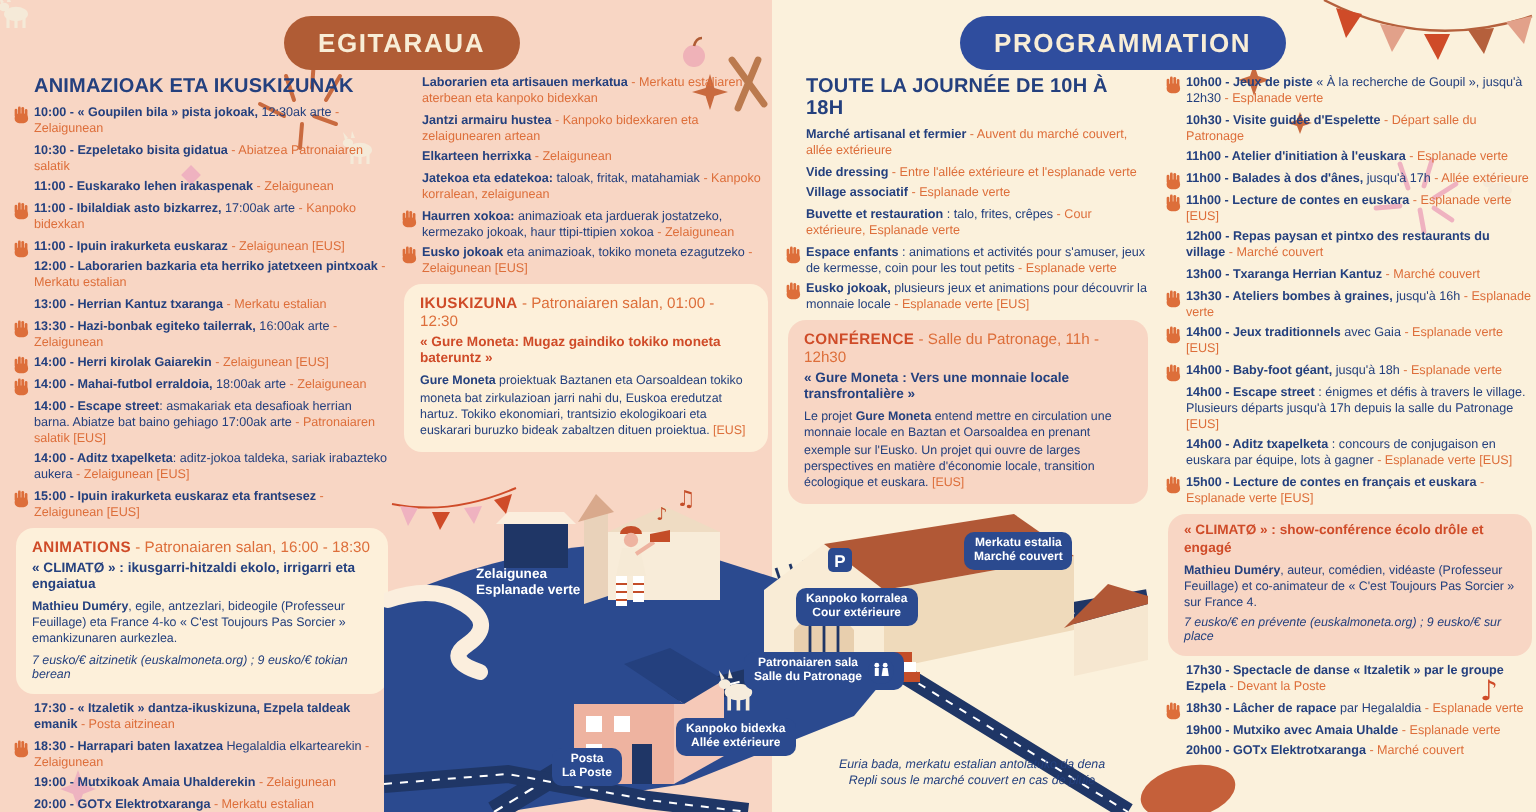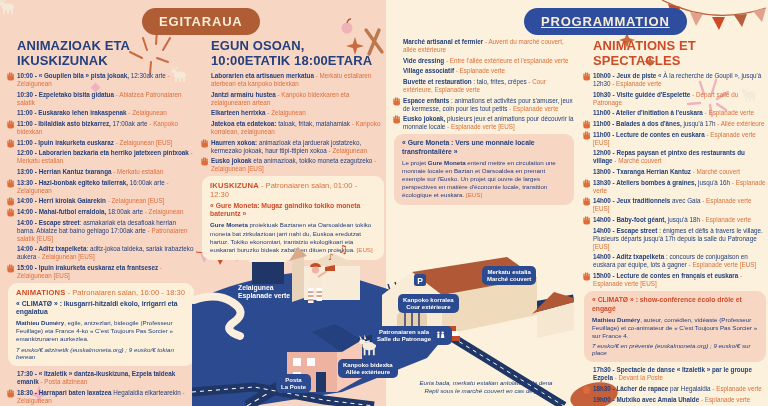--- a/index.html
+++ b/index.html
@@ -6,29 +6,29 @@
   .page{position:relative;width:768px;height:406px;overflow:hidden;
     font-family:"Liberation Sans",sans-serif;
     background:linear-gradient(90deg,#f8d6c4 0,#f8d6c4 386px,#fbf1dc 386px,#fbf1dc 100%);}
   .deco{position:absolute;left:0;top:0;pointer-events:none;}
 
   
   .badge{position:absolute;top:8px;height:27px;border-radius:15px;color:#f8edd6;
     font-weight:700;font-size:13px;letter-spacing:.8px;display:flex;align-items:center;
     justify-content:center;padding:0 17px;white-space:nowrap;}
   #badge-eu{left:142px;background:#b05c35;text-align:center;}
-  #badge-fr{left:524px;background:#2f4d9e;text-decoration:underline;}
+  #badge-fr{left:480px;background:#2f4d9e;}
 
   
   .col{position:absolute;top:38px;color:#24407e;}
   #col1{left:6px;width:188px;}
   #col2{left:200px;width:184px;}
   #col3{left:392px;width:182px;}
   #col4{left:582px;width:184px;}
-  .col-title{font-weight:700;font-size:13px;letter-spacing:.1px;margin:0 0 4px 11px;}
+  .col-title{font-weight:700;font-size:10px;letter-spacing:.1px;margin:0 0 4px 11px;}
   .col-title.red{color:#cf4b28;}
   .entries{padding-left:11px;}
   .entry{position:relative;font-size:6.3px;line-height:1.28;margin-bottom:2.6px;}
   .hand{position:absolute;left:-10px;top:0;}
   .t-b{font-weight:700;}
   .t-r{font-weight:400;}
   .t-o{color:#dd6e3a;}
   .t-e{color:#dd6e3a;}
 
   
@@ -212,21 +212,20 @@
               <rect x="6.7" y="1.8" width="1.7" height="5" rx="0.85"></rect>
               <rect x="0.4" y="4.6" width="8.4" height="6" rx="2.8"></rect>
             </svg></span><span class="t-b">18:30 - Harrapari baten laxatzea</span><span class="t-r"> Hegalaldia elkartearekin</span><span class="t-o"> - Zelaigunean</span></div>
         <div class="entry"><span class="t-b">19:00 - Mutxikoak Amaia Uhalderekin</span><span class="t-o"> - Zelaigunean</span></div>
         <div class="entry"><span class="t-b">20:00 - GOTx Elektrotxaranga</span><span class="t-o"> - Merkatu estalian</span></div>
       </div>
 
   </div>
 
   <div class="col" id="col2">
-    <div class="col-title">EGUN OSOAN, 10:00ETATIK 18:00ETARA</div>
     <div class="entries">
         <div class="entry"><span class="t-b">Laborarien eta artisauen merkatua</span><span class="t-o"> - Merkatu estaliaren aterbean eta kanpoko bidexkan</span></div>
         <div class="entry"><span class="t-b">Jantzi armairu hustea</span><span class="t-o"> - Kanpoko bidexkaren eta zelaigunearen artean</span></div>
         <div class="entry"><span class="t-b">Elkarteen herrixka</span><span class="t-o"> - Zelaigunean</span></div>
         <div class="entry"><span class="t-b">Jatekoa eta edatekoa:</span><span class="t-r"> taloak, fritak, matahamiak</span><span class="t-o"> - Kanpoko korralean, zelaigunean</span></div>
         <div class="entry"><span class="hand"><svg width="8" height="9" viewBox="0 0 10 11" fill="#dd6e3a">
               <rect x="0.4" y="1.6" width="1.7" height="5" rx="0.85"></rect>
               <rect x="2.5" y="0.2" width="1.7" height="6" rx="0.85"></rect>
               <rect x="4.6" y="0.5" width="1.7" height="6" rx="0.85"></rect>
               <rect x="6.7" y="1.8" width="1.7" height="5" rx="0.85"></rect>
@@ -241,20 +240,21 @@
             </svg></span><span class="t-b">Eusko jokoak</span><span class="t-r"> eta animazioak, tokiko moneta ezagutzeko</span><span class="t-o"> - Zelaigunean</span><span class="t-e"> [EUS]</span></div>
       </div>
     <div class="box cream">
       <div class="box-title"><span class="bt-main">IKUSKIZUNA</span><span class="bt-rest"> - Patronaiaren salan, 01:00 - 12:30</span></div>
       <div class="box-sub orange">« Gure Moneta: Mugaz gaindiko tokiko moneta bateruntz »</div>
       <div class="box-body"><span class="t-b">Gure Moneta</span><span class="t-r"> proiektuak Baztanen eta Oarsoaldean tokiko moneta bat zirkulazioan jarri nahi du, Euskoa eredutzat hartuz. Tokiko ekonomiari, trantsizio ekologikoari eta euskarari buruzko bideak zabaltzen dituen proiektua.</span><span class="t-e"> [EUS]</span></div>
     </div>
   </div>
 
   <div class="col" id="col3">
+    <div class="col-title">TOUTE LA JOURNÉE DE 10H À 18H</div>
     <div class="entries">
         <div class="entry"><span class="t-b">Marché artisanal et fermier</span><span class="t-o"> - Auvent du marché couvert, allée extérieure</span></div>
         <div class="entry"><span class="t-b">Vide dressing</span><span class="t-o"> - Entre l'allée extérieure et l'esplanade verte</span></div>
         <div class="entry"><span class="t-b">Village associatif</span><span class="t-o"> - Esplanade verte</span></div>
         <div class="entry"><span class="t-b">Buvette et restauration</span><span class="t-r"> : talo, frites, crêpes</span><span class="t-o"> - Cour extérieure, Esplanade verte</span></div>
         <div class="entry"><span class="hand"><svg width="8" height="9" viewBox="0 0 10 11" fill="#dd6e3a">
               <rect x="0.4" y="1.6" width="1.7" height="5" rx="0.85"></rect>
               <rect x="2.5" y="0.2" width="1.7" height="6" rx="0.85"></rect>
               <rect x="4.6" y="0.5" width="1.7" height="6" rx="0.85"></rect>
               <rect x="6.7" y="1.8" width="1.7" height="5" rx="0.85"></rect>
@@ -262,27 +262,27 @@
             </svg></span><span class="t-b">Espace enfants</span><span class="t-r"> : animations et activités pour s'amuser, jeux de kermesse, coin pour les tout petits</span><span class="t-o"> - Esplanade verte</span></div>
         <div class="entry"><span class="hand"><svg width="8" height="9" viewBox="0 0 10 11" fill="#dd6e3a">
               <rect x="0.4" y="1.6" width="1.7" height="5" rx="0.85"></rect>
               <rect x="2.5" y="0.2" width="1.7" height="6" rx="0.85"></rect>
               <rect x="4.6" y="0.5" width="1.7" height="6" rx="0.85"></rect>
               <rect x="6.7" y="1.8" width="1.7" height="5" rx="0.85"></rect>
               <rect x="0.4" y="4.6" width="8.4" height="6" rx="2.8"></rect>
             </svg></span><span class="t-b">Eusko jokoak,</span><span class="t-r"> plusieurs jeux et animations pour découvrir la monnaie locale</span><span class="t-o"> - Esplanade verte</span><span class="t-e"> [EUS]</span></div>
       </div>
     <div class="box pink">
+      <div class="box-title"><span class="bt-main">CONFÉRENCE</span><span class="bt-rest"> - Salle du Patronage, 11h - 12h30</span></div>
       <div class="box-sub navy">« Gure Moneta : Vers une monnaie locale transfrontalière »</div>
       <div class="box-body"><span class="t-r">Le projet </span><span class="t-b">Gure Moneta</span><span class="t-r"> entend mettre en circulation une monnaie locale en Baztan et Oarsoaldea en prenant exemple sur l'Eusko. Un projet qui ouvre de larges perspectives en matière d'économie locale, transition écologique et euskara.</span><span class="t-e"> [EUS]</span></div>
     </div>
   </div>
 
   <div class="col" id="col4">
-    <div class="col-title red">ANIMATIONS ET SPECTACLES</div>
     <div class="entries">
         <div class="entry"><span class="hand"><svg width="8" height="9" viewBox="0 0 10 11" fill="#dd6e3a">
               <rect x="0.4" y="1.6" width="1.7" height="5" rx="0.85"></rect>
               <rect x="2.5" y="0.2" width="1.7" height="6" rx="0.85"></rect>
               <rect x="4.6" y="0.5" width="1.7" height="6" rx="0.85"></rect>
               <rect x="6.7" y="1.8" width="1.7" height="5" rx="0.85"></rect>
               <rect x="0.4" y="4.6" width="8.4" height="6" rx="2.8"></rect>
             </svg></span><span class="t-b">10h00 - Jeux de piste</span><span class="t-r"> « À la recherche de Goupil », jusqu'à 12h30</span><span class="t-o"> - Esplanade verte</span></div>
         <div class="entry"><span class="t-b">10h30 - Visite guidée d'Espelette</span><span class="t-o"> - Départ salle du Patronage</span></div>
         <div class="entry"><span class="t-b">11h00 - Atelier d'initiation à l'euskara</span><span class="t-o"> - Esplanade verte</span></div>

